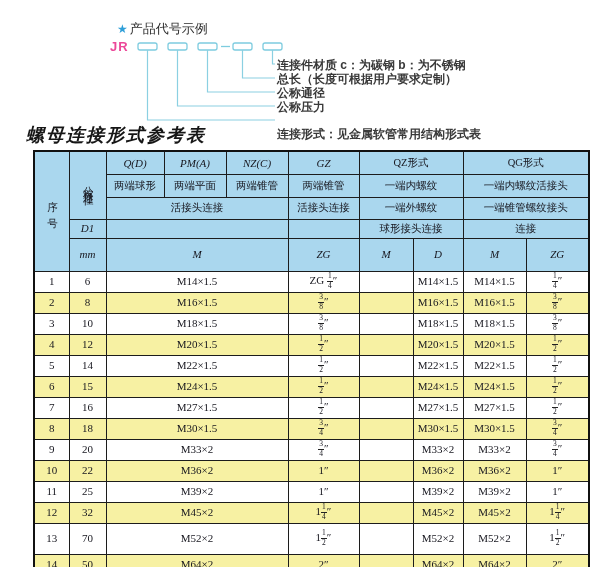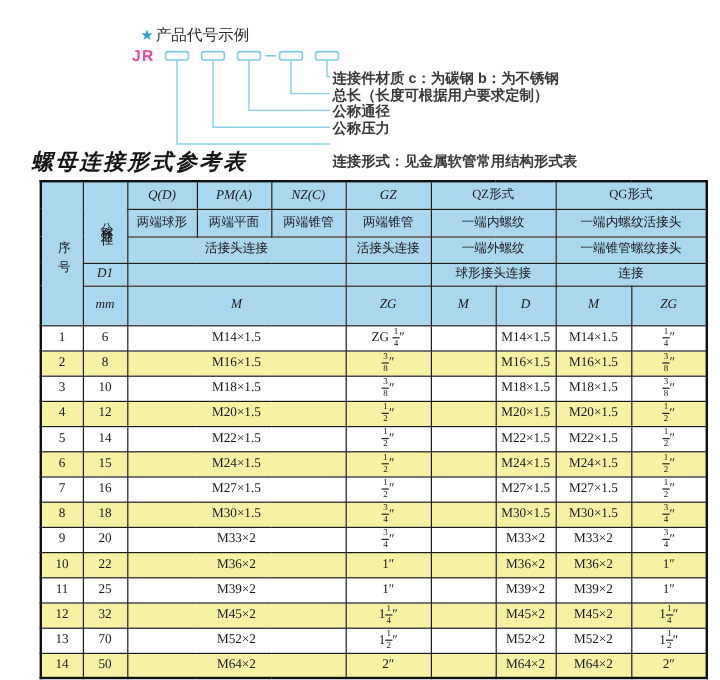--- a/index.html
+++ b/index.html
@@ -257,21 +257,21 @@
       <tr class="alt" style="height: 21px;">
         <td>12</td>
         <td>32</td>
         <td colspan="3">M45×2</td>
         <td>1<span class="frac"><span class="fn">1</span><span class="fd">4</span></span>″</td>
         <td></td>
         <td>M45×2</td>
         <td>M45×2</td>
         <td>1<span class="frac"><span class="fn">1</span><span class="fd">4</span></span>″</td>
       </tr>
-      <tr style="height: 21px;">
+      <tr style="height: 31px;">
         <td>13</td>
         <td>70</td>
         <td colspan="3">M52×2</td>
         <td>1<span class="frac"><span class="fn">1</span><span class="fd">2</span></span>″</td>
         <td></td>
         <td>M52×2</td>
         <td>M52×2</td>
         <td>1<span class="frac"><span class="fn">1</span><span class="fd">2</span></span>″</td>
       </tr>
       <tr class="alt" style="height: 21px;">

